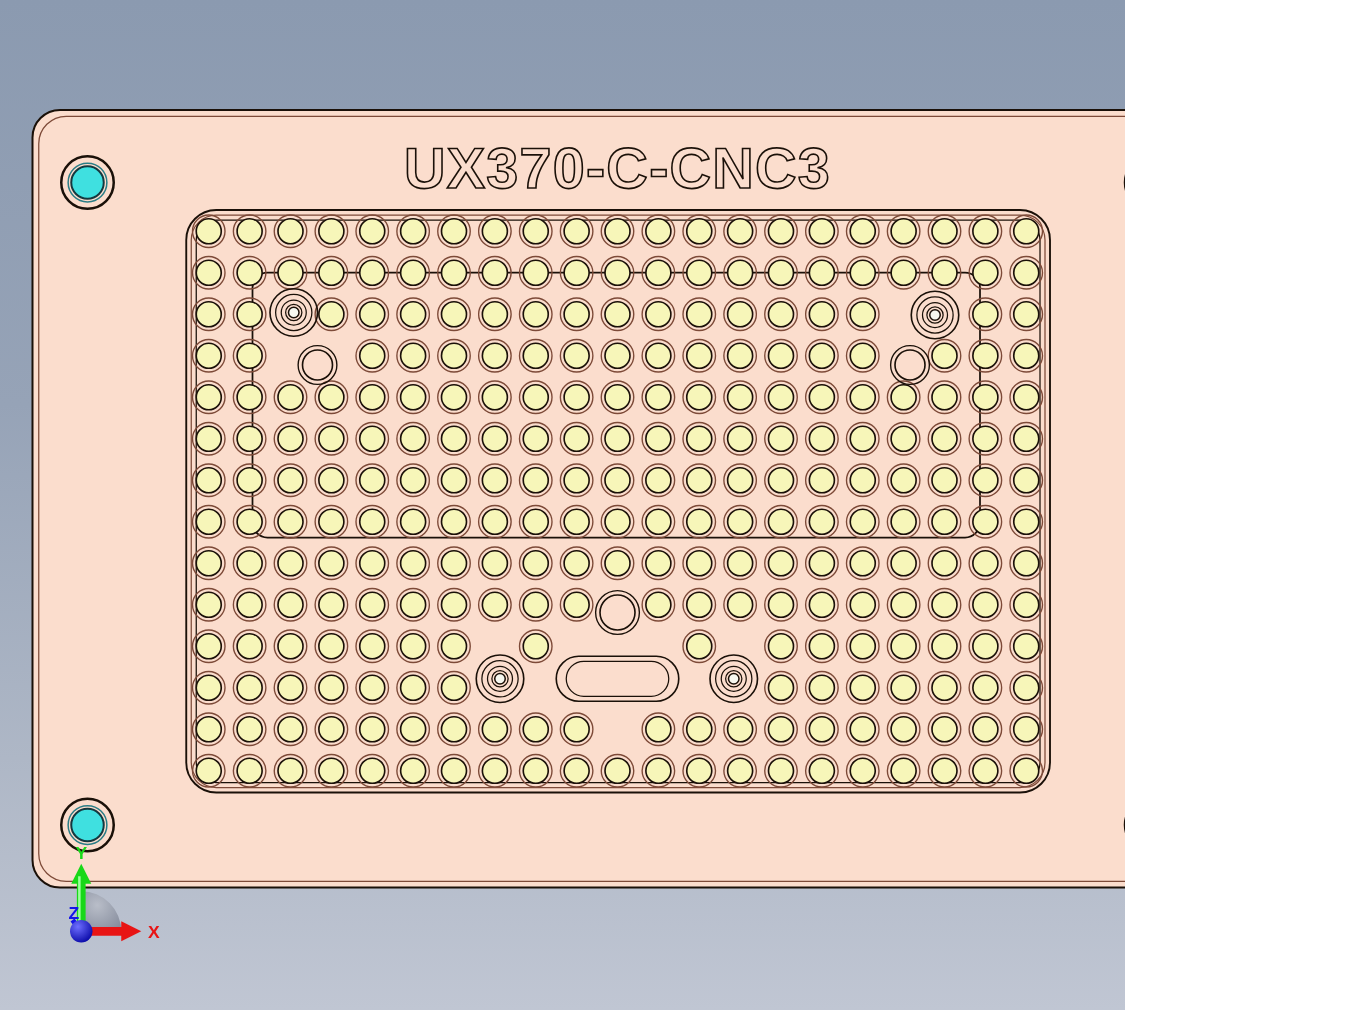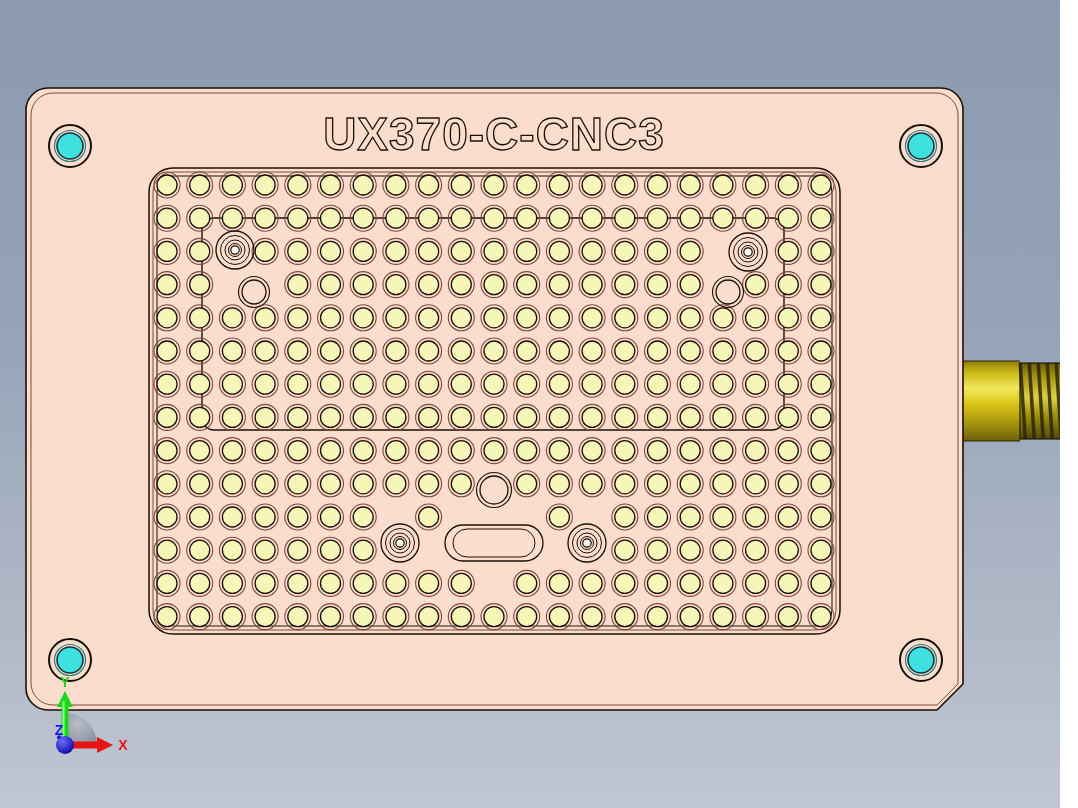--- a/index.html
+++ b/index.html
@@ -2,21 +2,21 @@
 <html><head>
 <meta charset="utf-8">
 <style>
   html, body {
     margin: 0;
     padding: 0;
     background: #ffffff;
   }
   #viewport {
     position: relative;
-    width: 1060px;
+    width: 900px;
     height: 808px;
     overflow: hidden;
     font-family: "Liberation Sans", sans-serif;
     background: linear-gradient(180deg, #8b9ab0 0%, #96a3b7 40%, #aeb7c6 75%, #c0c6d3 100%);
   }
   #scene {
     position: absolute;
     left: 0;
     top: 0;
     width: 1078px;

